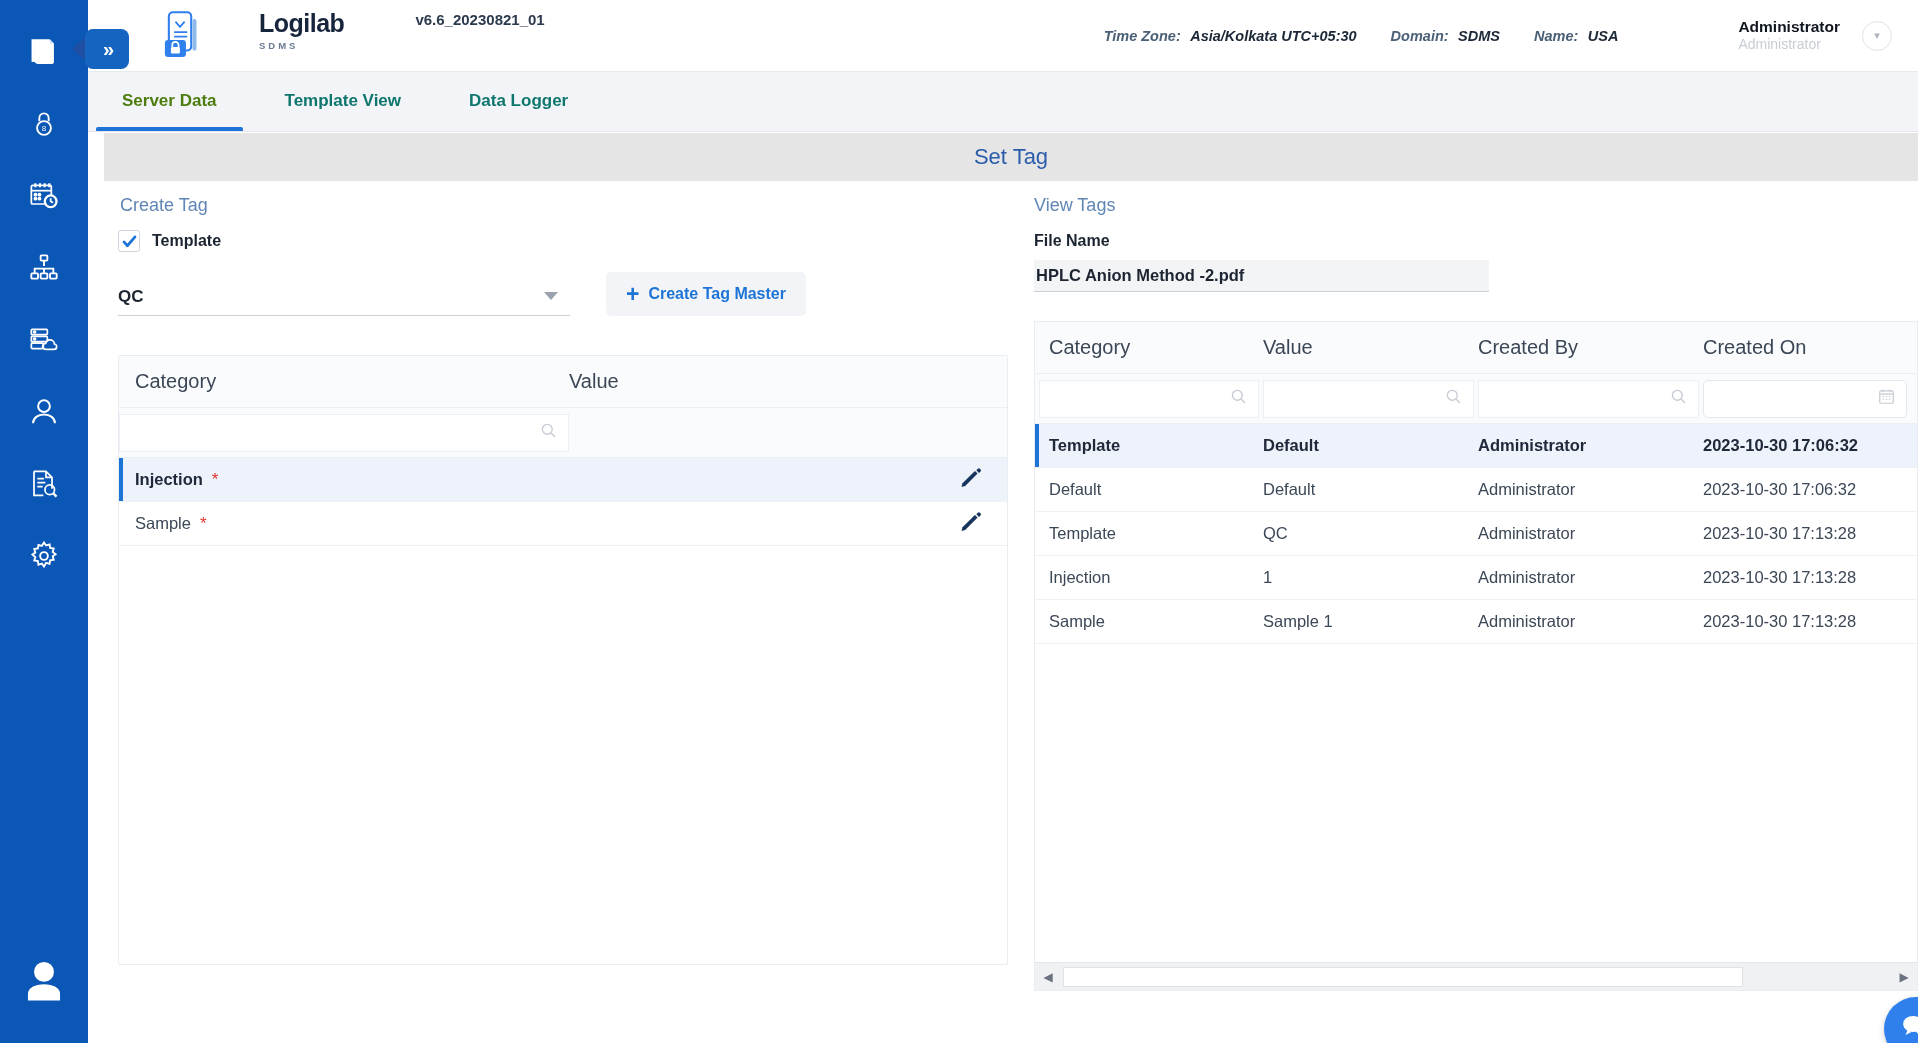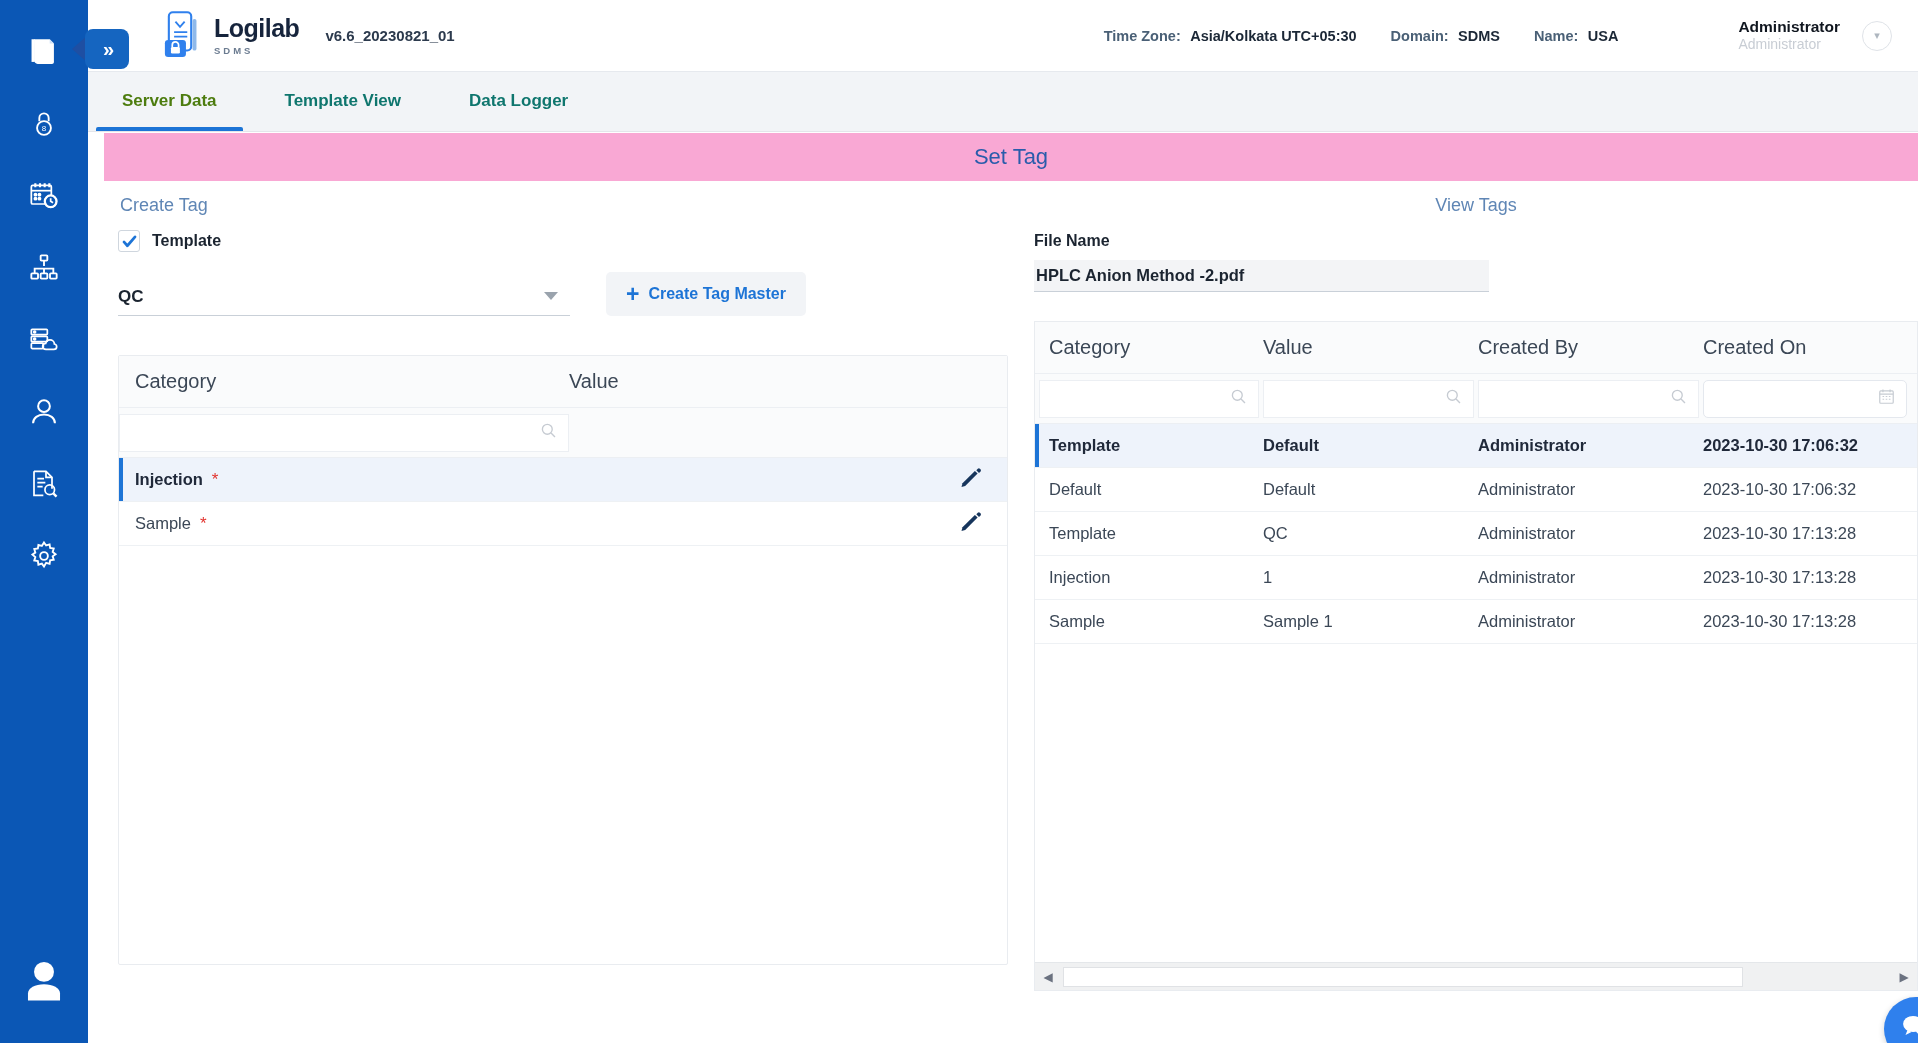--- a/index.html
+++ b/index.html
@@ -40,31 +40,31 @@
     border-top:14px solid transparent; border-bottom:14px solid transparent;
     border-right:16px solid #1e4fa3;
   }
 
   
   .header {
     position:absolute; left:88px; top:0; width:1830px; height:72px;
     background:#fff; border-bottom:1px solid #e6e9ee;
     display:flex; align-items:center;
   }
-  .logo-block { display:flex; align-items:center; margin-left:74px; }
+  .logo-block { display:flex; margin-left:74px;gap:45px; }
   .logo-mark { width:40px; height:50px; position:relative; margin-right:12px;}
   .brand-name {
     font-size:25px; font-weight:bold; color:#16243c; letter-spacing:-0.5px; line-height:1;
   }
   .brand-sub {
     font-size:9.5px; font-weight:bold; color:#6b7b90; letter-spacing:3px; margin-top:4px;
   }
   .version { font-size:15px; color:#2c3a4d; font-weight:600; margin-left:26px; }
   .hdr-right { margin-left:auto; display:flex; align-items:center; }
-  .hdr-meta { display:flex; align-items:center; gap:34px; margin-right:120px; }
+  .hdr-meta { display:flex; align-items:center; gap:34px; margin-right:120px;font-style:italic; }
   .meta-k { font-size:14.5px; color:#4a6076; font-weight:bold; }
   .meta-v { font-size:14.5px; color:#1b2736; font-weight:bold; margin-left:5px; }
   .user-box { display:flex; align-items:center; margin-right:26px; }
   .user-names { text-align:left; }
   .user-name { font-size:15.5px; font-weight:bold; color:#10161f; line-height:1.15; }
   .user-role { font-size:14px; color:#c8cdd4; line-height:1.3; }
   .chev {
     width:30px; height:30px; border-radius:50%; border:1px solid #dfe3e8;
     margin-left:22px; display:flex; align-items:center; justify-content:center;
     color:#aeb6bf; font-size:11px; cursor:pointer;
@@ -82,21 +82,21 @@
   }
   .tab.active { color:#4d7c0f; }
   .tab.active:after {
     content:""; position:absolute; left:8px; right:8px; bottom:0; height:4px;
     background:#1d74d6; border-radius:2px 2px 0 0;
   }
 
   
   .banner {
     position:absolute; left:104px; top:133px; width:1814px; height:48px;
-    background:#f9a8d4; display:flex; align-items:center; justify-content:center;
+    background:#e5e5e5; display:flex; align-items:center; justify-content:center;
   }
   .banner-title { font-size:22px; color:#2a5cab; }
 
   
   .content { position:absolute; left:88px; top:181px; width:1774px; height:862px; background:#fff; }
 
   .panel-label {
     font-size:18px; color:#5f86b5; font-weight:normal;
   }
 
@@ -157,21 +157,21 @@
     content:""; position:absolute; left:0; top:0; bottom:0; width:4px; background:#1d74d6;
   }
   .cell-cat { width:450px; padding-left:16px; display:flex; align-items:center; }
   .cat-txt { font-size:16.5px; color:#3b4756; }
   .lt-row.sel .cat-txt { font-weight:bold; color:#20293a; }
   .req { color:#e2342f; font-size:17px; margin-left:9px; }
   .pencil { margin-left:auto; margin-right:24px; cursor:pointer; display:flex; }
 
   
   .right-panel { position:absolute; left:930px; top:0; width:900px; }
-  .rp-head { padding:14px 0 0 16px;text-align:center; }
+  .rp-head { padding:14px 0 0 16px; }
   .filelabel { font-size:16px; font-weight:bold; color:#1b2430; margin:16px 0 0 16px; }
   .filebox {
     margin:10px 0 0 16px; width:455px; height:32px; background:#f3f4f6;
     border-bottom:1px solid #c9d0d8; display:flex; align-items:center; padding-left:2px;
   }
   .fileval { font-size:16.5px; font-weight:bold; color:#1b2430; }
 
   .rtable {
     position:absolute; left:16px; top:140px; width:884px; height:670px;
     border:1px solid #e9ecf0; background:#fff;

